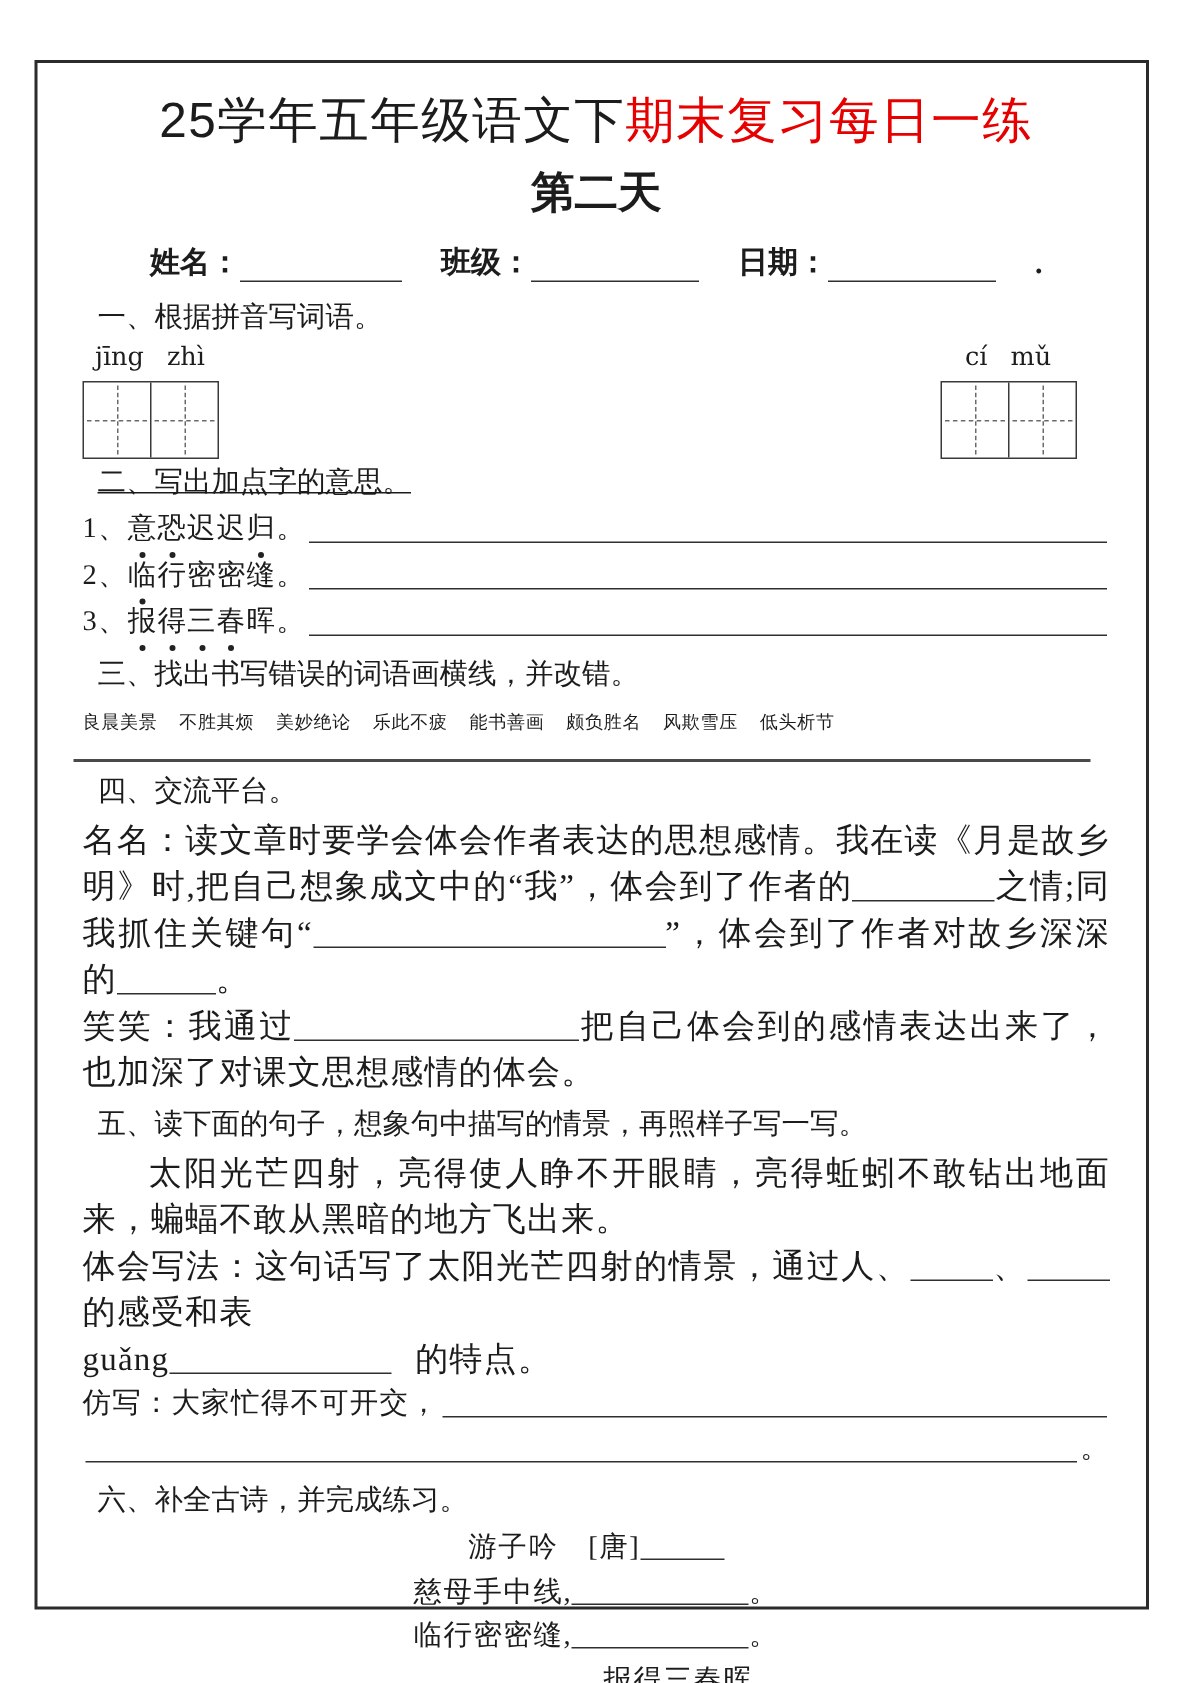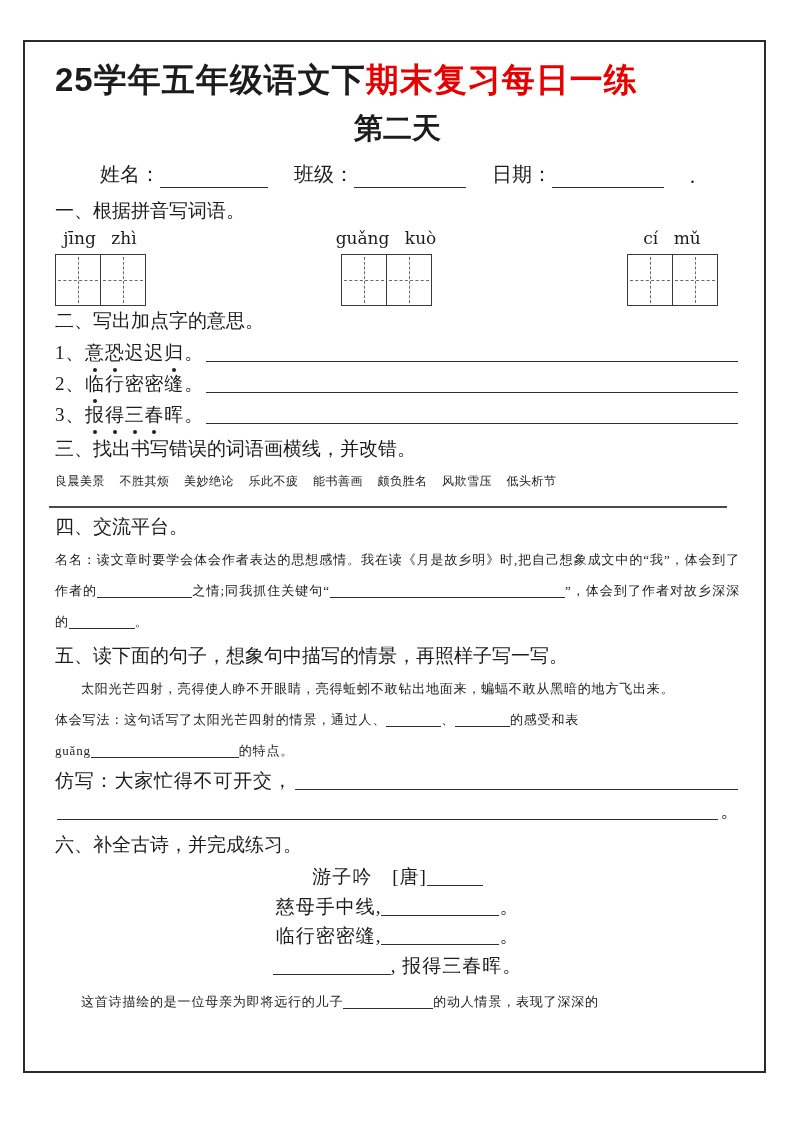--- a/index.html
+++ b/index.html
@@ -1,31 +1,31 @@
 <!DOCTYPE html>
 <html style="--red: #e60000;"><head>
 <meta charset="utf-8">
 <style>
   html,body{margin:0;padding:0;background:#ffffff;}
   .page{position:relative;width:793px;height:1122px;background:#fff;overflow:hidden;
         font-family:"Liberation Serif","DejaVu Serif",serif;color:#1c1c1c;}
   .frame{position:absolute;left:23px;top:40px;width:743px;height:1033px;
          border:2.5px solid #2b2b2b;box-sizing:border-box;padding:8px 24px 0 30px;}
-  .title{ font-family:"Liberation Sans","DejaVu Sans",sans-serif;
-          font-weight:700;font-size:33px;letter-spacing:1px;margin:8px 0 6px;}
+  .title{ text-align:center;font-family:"Liberation Sans","DejaVu Sans",sans-serif;
+          font-weight:400;font-size:33px;letter-spacing:1px;margin:8px 0 6px;}
   .title .red{color:var(--red,#e60000);}
   .subtitle{display:flex;justify-content:center;gap:46px;
             font-family:"Liberation Sans","DejaVu Sans",sans-serif;
             font-weight:900;font-size:29px;margin:0 0 12px;}
   .fields{display:flex;justify-content:center;align-items:flex-end;gap:10px;
-          font-size:20px;font-weight:normal;margin:0 0 10px;}
+          font-size:20px;font-weight:bold;margin:0 0 10px;}
   .fields .fgroup{display:flex;align-items:flex-end;margin-right:16px;}
   .fields .blank{height:1em;}
-  .heading{font-size:19px;margin:6px 0 4px;}
-  .bodytext{font-size:13px;line-height:31px;letter-spacing:0.8px;text-align:justify;}
+  .heading{font-size:19px;margin:6px 10px 4px;}
+  .bodytext{font-size:22px;line-height:31px;letter-spacing:0.8px;text-align:justify;}
   .indent{text-indent:2em;}
   
   .pinyin-row{display:flex;justify-content:space-between;width:662px;margin:2px 0 0;}
   .pcol{width:90px;display:flex;flex-direction:column;align-items:center;}
   .pinyin{font-family:"DejaVu Serif",serif;font-size:17px;word-spacing:10px;
           margin-bottom:4px;white-space:nowrap;}
   .tian{display:flex;border:1.8px solid #3a3a3a;margin-top:2px;}
   .cell{width:44px;height:50px;position:relative;}
   .cell + .cell{border-left:1.8px solid #3a3a3a;}
   .cell::before{content:"";position:absolute;left:50%;top:2px;bottom:2px;border-left:1.3px dashed #6a6a6a;}
@@ -37,21 +37,21 @@
   .bfill{flex:1 1 auto;border-bottom:1.7px solid #2f2f2f;height:0;align-self:flex-end;margin:0 2px 6px 2px;}
   
   .dotted{position:relative;display:inline-block;}
   .dotted::after{content:"";position:absolute;left:50%;bottom:-4px;transform:translateX(-50%);
                  width:4px;height:4px;border-radius:50%;background:#222;}
   .words{font-size:12px;letter-spacing:0.5px;word-spacing:11px;line-height:30px;margin:2px 0 6px;white-space:nowrap;}
   .divider{border:0;border-top:2px solid #4a4a4a;margin:10px 0 4px -6px;width:99%;}
   .poem{text-align:center;font-size:19px;line-height:29.5px;letter-spacing:1px;margin:2px 0 6px;}
   .poem .pline{margin:0;}
   .s2line{margin:0 0 1px;}
-  .mt2{margin-top:2px;}
+  .mt2{margin-top:2px;text-decoration:underline;}
 </style>
 </head>
 <body>
 
 <div class="page">
   <div class="frame">
 
     <div class="title">
       <span>25学年五年级语文下</span><span class="red">期末复习每日一练</span>
     </div>
@@ -79,27 +79,20 @@
     <div class="heading">一、根据拼音写词语。</div>
     <div class="pinyin-row">
       <div class="pcol">
         <span class="pinyin">jīng zhì</span>
         <span class="tian">
             <span class="cell"></span>
             <span class="cell"></span>
           </span>
       </div>
       <div class="pcol">
-        <span class="pinyin">guǎng kuò</span>
-        <span class="tian">
-            <span class="cell"></span>
-            <span class="cell"></span>
-          </span>
-      </div>
-      <div class="pcol">
         <span class="pinyin">cí mǔ</span>
         <span class="tian">
             <span class="cell"></span>
             <span class="cell"></span>
           </span>
       </div>
     </div>
 
     <div class="heading mt2">二、写出加点字的意思。</div>
     <div class="seg-row s2line">
@@ -118,25 +111,26 @@
         <span class="bfill"></span>
       </div>
 
     <div class="heading">三、找出书写错误的词语画横线，并改错。</div>
     <div class="words">良晨美景 不胜其烦 美妙绝论 乐此不疲 能书善画 颇负胜名 风欺雪压 低头析节</div>
 
     <hr class="divider">
 
     <div class="heading">四、交流平台。</div>
     <div class="bodytext"><span style="white-space: normal;">名名：读文章时要学会体会作者表达的思想感情。我在读《月是故乡明》时,把自己想象成文中的“我”，体会到了作者的</span><span class="blank" style="width: 95px;"></span><span style="white-space: normal;">之情;同我抓住关键句“</span><span class="blank" style="width: 235px;"></span><span style="white-space: normal;">”，体会到了作者对故乡深深的</span><span class="blank" style="width: 66px;"></span><span style="white-space: normal;">。</span></div>
+    <div class="bodytext"><span style="white-space: normal;">笑笑：我通过</span><span class="blank" style="width: 190px;"></span><span style="white-space: normal;">把自己体会到的感情表达出来了，也加深了对课文思想感情的体会。</span></div>
 
     <div class="heading">五、读下面的句子，想象句中描写的情景，再照样子写一写。</div>
     <div class="bodytext indent">太阳光芒四射，亮得使人睁不开眼睛，亮得蚯蚓不敢钻出地面来，蝙蝠不敢从黑暗的地方飞出来。</div>
     <div class="bodytext"><span style="white-space: normal;">体会写法：这句话写了太阳光芒四射的情景，通过人、</span><span class="blank" style="width: 55px;"></span><span style="white-space: normal;">、</span><span class="blank" style="width: 55px;"></span><span style="white-space: normal;">的感受和表</span></div>
-    <div class="bodytext"><span style="white-space: normal;">guǎng</span><span class="blank" style="width: 148px;"></span><span style="white-space: normal;">的特点。</span></div>
+    <div class="bodytext"><span style="white-space: normal;">guǎng</span><span class="blank" style="width: 148px;"></span><span style="white-space: normal; margin-left: 16px;">的特点。</span></div>
     <div class="seg-row">
         <span style="white-space: normal;">仿写：大家忙得不可开交，</span>
         <span class="bfill"></span>
       </div>
     <div class="seg-row">
         <span class="bfill"></span>
         <span style="white-space: normal;">。</span>
       </div>
 
     <div class="heading">六、补全古诗，并完成练习。</div>

